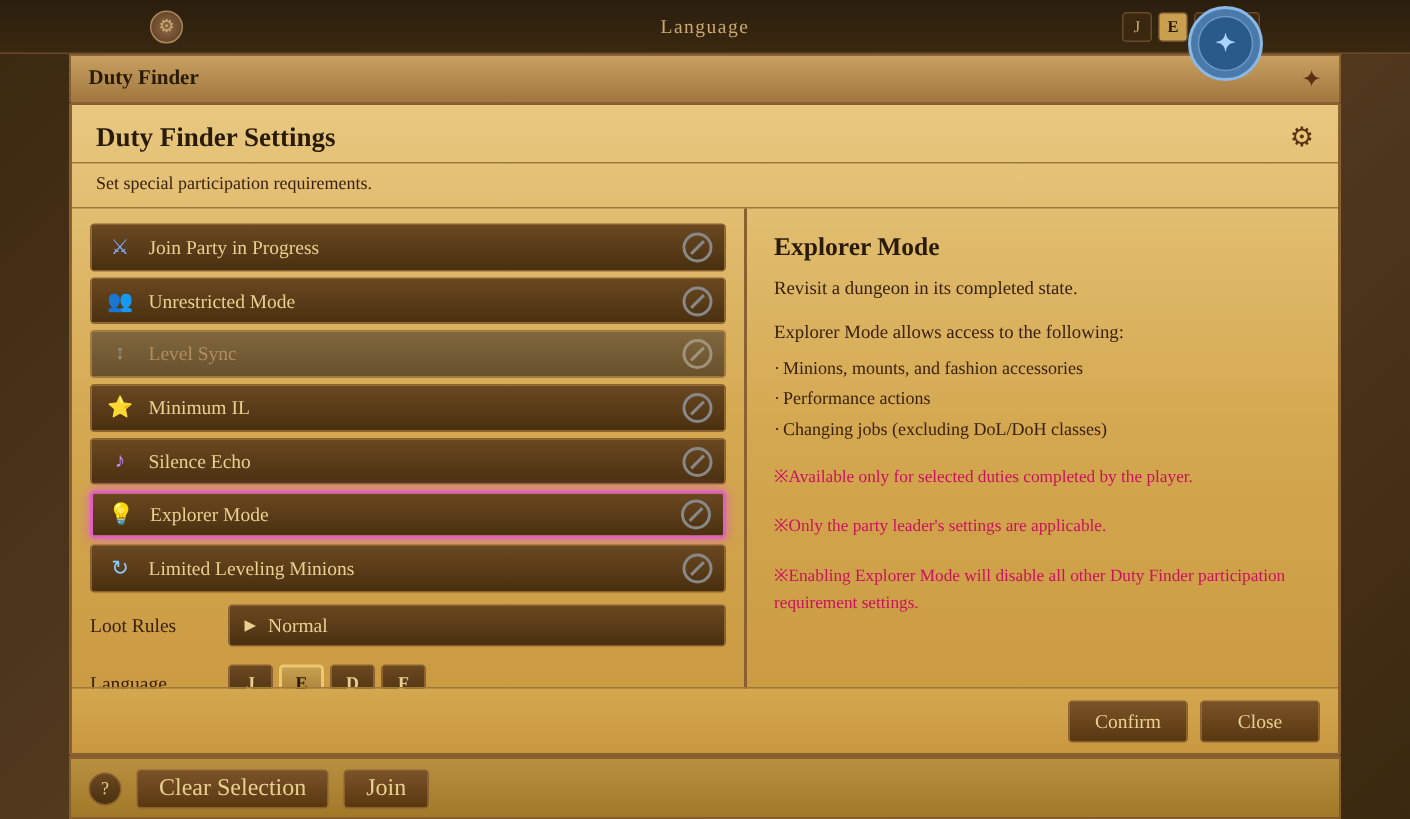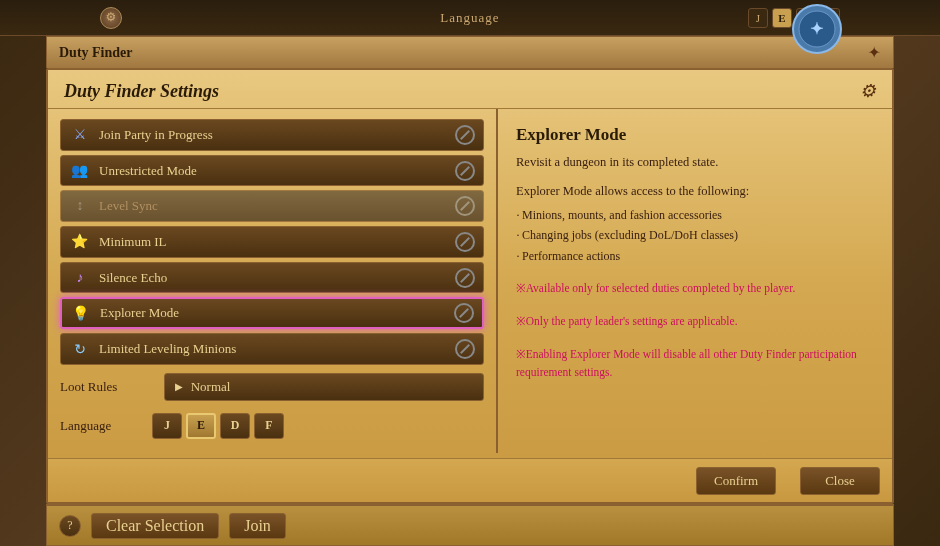--- a/index.html
+++ b/index.html
@@ -100,21 +100,20 @@
       border: 2px solid #8a6030;
       border-radius: 2px;
     }
 
     .dialog-header {
       padding: 10px 16px 6px;
       border-bottom: 1px solid #a07838;
       display: flex;
       align-items: center;
       justify-content: space-between;
-      font-style: italic;
     }
     .dialog-title {
       color: #2a1a08;
       font-size: 18px;
       font-weight: bold;
     }
     .dialog-wrench {
       color: #5a3010;
       font-size: 18px;
     }
@@ -203,21 +202,21 @@
       width: 12px;
       height: 2px;
       background: #888;
     }
 
     
     .loot-row {
       display: flex;
       align-items: center;
       padding: 4px 0;
-      gap: 24px;
+      gap: 12px;
     }
     .loot-label {
       color: #3a2010;
       font-size: 13px;
       min-width: 80px;
     }
     .loot-selector {
       flex: 1;
       height: 28px;
       background: linear-gradient(180deg, #6a4820 0%, #4a3010 100%);
@@ -324,21 +323,21 @@
     .dialog-footer {
       position: absolute;
       bottom: 0;
       left: 0;
       right: 0;
       height: 44px;
       display: flex;
       align-items: center;
       justify-content: flex-end;
       padding: 0 12px;
-      gap: 24px;
+      gap: 8px;
       border-top: 1px solid #a07838;
       background: linear-gradient(180deg, #d4a850 0%, #c89840 100%);
     }
 
     .footer-btn {
       height: 28px;
       min-width: 80px;
       background: linear-gradient(180deg, #7a5228 0%, #5a3810 100%);
       border: 1px solid #8a6030;
       border-radius: 3px;
@@ -424,20 +423,21 @@
   <span class="duty-finder-tab-title">Duty Finder</span>
   <span class="duty-finder-tab-icon">✦</span>
 </div>
 
 <div class="dialog">
 
   <div class="dialog-header">
     <span class="dialog-title">Duty Finder Settings</span>
     <span class="dialog-wrench">⚙</span>
   </div>
+  <div class="dialog-subtitle">Set special participation requirements.</div>
 
   <div class="dialog-body">
 
     <div class="left-panel">
 
       <div class="setting-row">
         <div class="setting-row-left">
           <div class="setting-icon icon-sword">⚔</div>
           <span class="setting-label">Join Party in Progress</span>
         </div>
@@ -511,22 +511,22 @@
       </div>
 
     </div>
 
     <div class="right-panel">
       <div class="right-title">Explorer Mode</div>
       <div class="right-desc">Revisit a dungeon in its completed state.</div>
       <div class="right-section-title">Explorer Mode allows access to the following:</div>
       <div class="right-list">
         <div class="right-list-item">Minions, mounts, and fashion accessories</div>
+        <div class="right-list-item">Performance actions</div>
         <div class="right-list-item">Changing jobs (excluding DoL/DoH classes)</div>
-        <div class="right-list-item">Performance actions</div>
       </div>
       <div class="right-notes">
         <div class="right-note">Available only for selected duties completed by the player.</div>
         <div class="right-note">Only the party leader's settings are applicable.</div>
         <div class="right-note">Enabling Explorer Mode will disable all other Duty Finder participation requirement settings.</div>
       </div>
     </div>
 
   </div>
 

